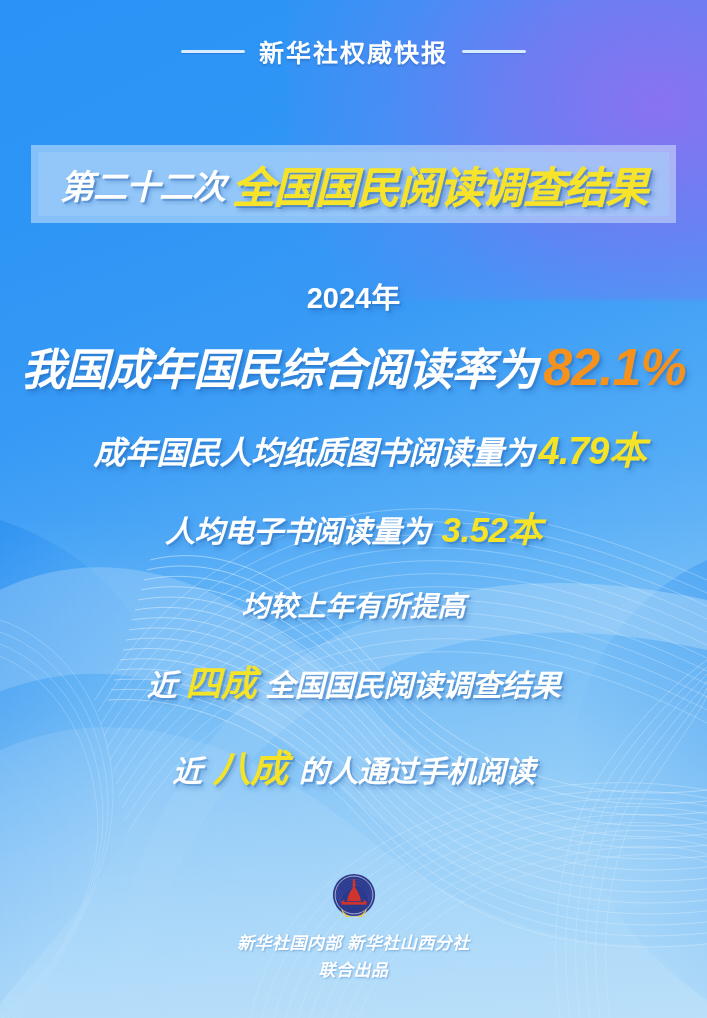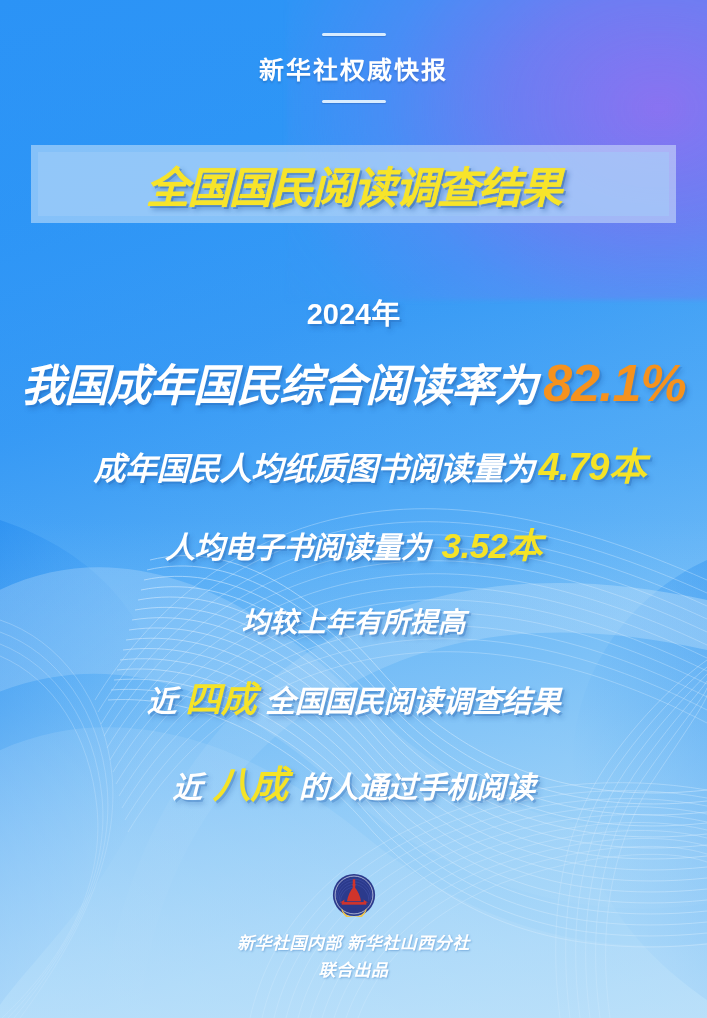--- a/index.html
+++ b/index.html
@@ -80,21 +80,20 @@
   
   .header {
     position: absolute;
     top: 33px;
     left: 0;
     width: 707px;
     display: flex;
     align-items: center;
     justify-content: center;
     gap: 14px;
-    flex-direction: column;
   }
   .hrule {
     width: 64px;
     height: 3px;
     background: #d8ecff;
     border-radius: 2px;
     box-shadow: 0 1px 1px rgba(20,60,130,0.25);
   }
   .header-title {
     font-size: 25px;
@@ -147,21 +146,21 @@
        0 0 1px #f7e42a,
        2px 2px 0 rgba(30,90,170,0.40),
        4px 4px 5px rgba(20,75,155,0.38);
     white-space: nowrap;
   }
 
   
   .content {
     position: absolute;
     left: 0;
-    top: 290px;
+    top: 274px;
     width: 707px;
   }
   .line {
     display: flex;
     align-items: baseline;
     justify-content: center;
     white-space: nowrap;
   }
   .tx-w {           
     color: #ffffff;
@@ -351,20 +350,21 @@
   <div class="bg-bottomlight"></div>
 
   <div class="header">
     <span class="hrule"></span>
     <span class="header-title">新华社权威快报</span>
     <span class="hrule"></span>
   </div>
 
   <div class="banner-outer">
     <div class="banner-inner">
+      <span class="banner-white">第二十二次</span>
       <span class="banner-yellow">全国国民阅读调查结果</span>
     </div>
   </div>
 
   <div class="content">
 
     <div class="line" id="line-year">
       <span class="tx-w">2024年</span>
     </div>
 

